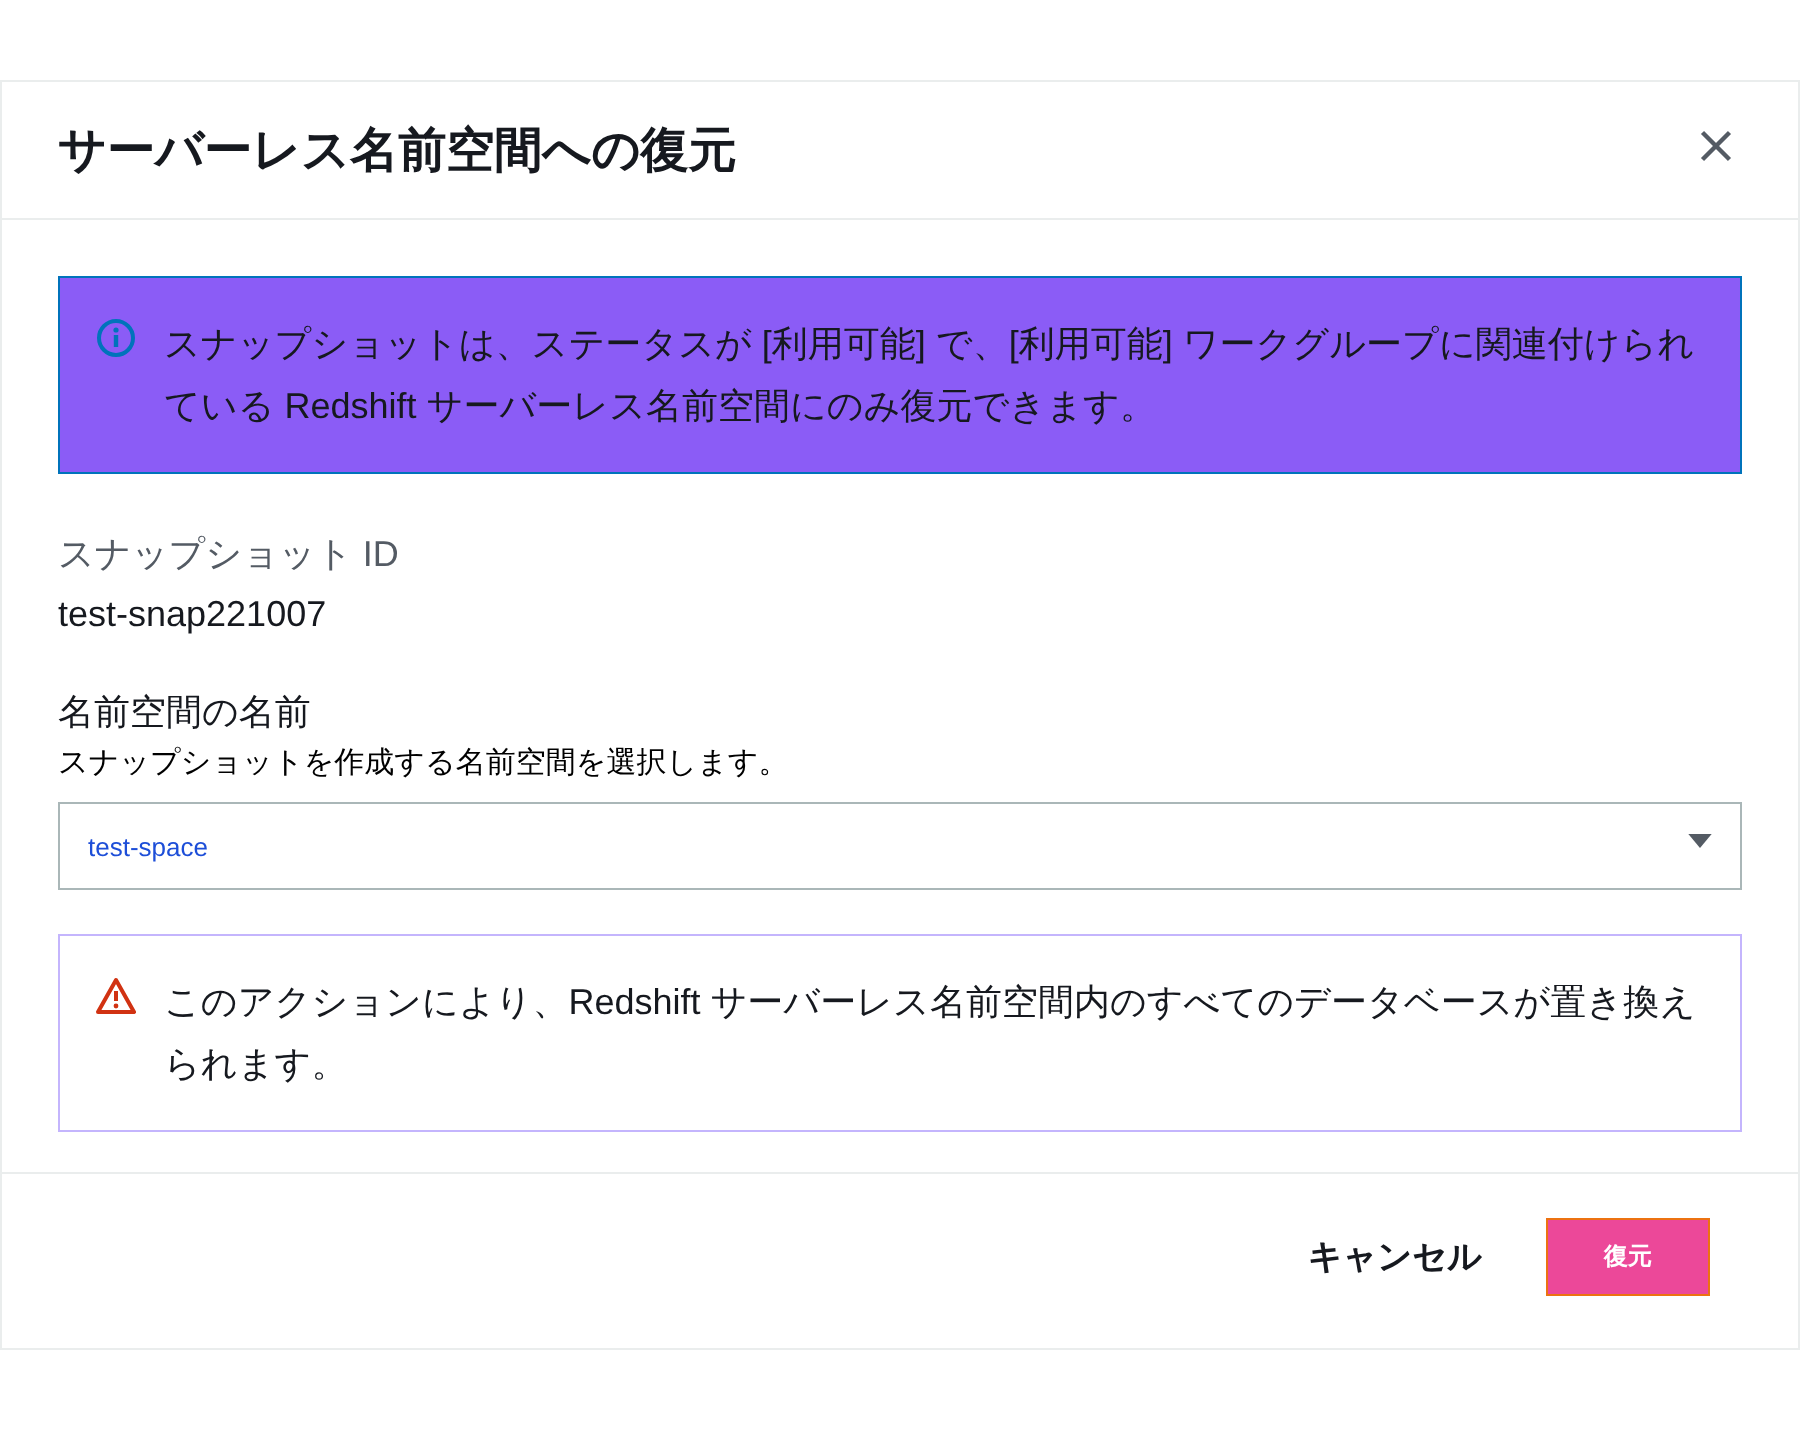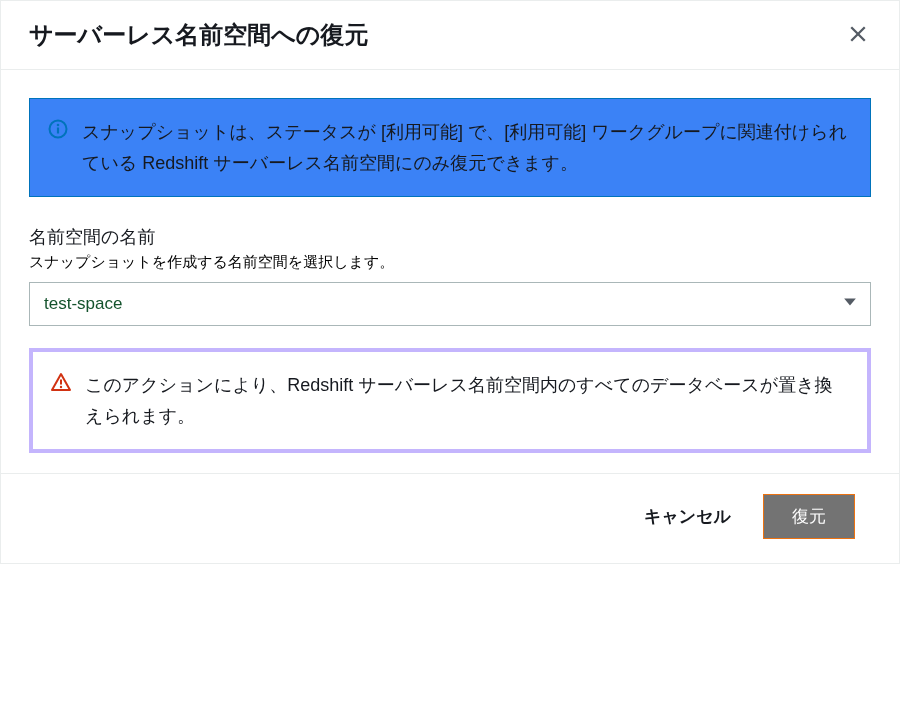--- a/index.html
+++ b/index.html
@@ -9,20 +9,21 @@
     }
     body {
       font-family: "Amazon Ember", "Helvetica Neue", Arial, "Hiragino Kaku Gothic ProN", "Hiragino Sans", Meiryo, sans-serif;
       background: #ffffff;
       color: #16191f;
     }
     .modal {
       width: 900px;
       background: #ffffff;
       border: 1px solid #eaeded;
+      margin-top: 40px;
     }
     .modal-header {
       display: flex;
       align-items: center;
       justify-content: space-between;
       padding: 18px 28px 18px 28px;
       border-bottom: 1px solid #eaeded;
     }
     .modal-title {
       font-size: 24px;
@@ -42,21 +43,21 @@
       width: 18px;
       height: 18px;
       stroke: #545b64;
       stroke-width: 2;
     }
     .modal-body {
       padding: 28px 28px 20px 28px;
     }
     .info-alert {
       border: 1px solid #0073bb;
-      background: #3b82f6;
+      background: #8b5cf6;
       padding: 18px 20px 18px 18px;
       display: flex;
       gap: 14px;
       margin-bottom: 28px;
       justify-content: center;
     }
     .info-icon {
       flex-shrink: 0;
       margin-top: 2px;
     }
@@ -96,42 +97,42 @@
     }
     .select-wrapper {
       position: relative;
       width: 100%;
     }
     .select-box {
       width: 100%;
       border: 1px solid #aab7b8;
       background: #ffffff;
       padding: 10px 40px 10px 14px;
-      font-size: 17px;
-      color: #14532d;
+      font-size: 13px;
+      color: #1d4ed8;
       cursor: pointer;
       display: flex;
       align-items: center;
       justify-content: space-between;
       min-height: 44px;
     }
     .select-caret {
       position: absolute;
       right: 14px;
       top: 50%;
       transform: translateY(-50%);
       pointer-events: none;
     }
     .select-caret svg {
       width: 14px;
       height: 14px;
       fill: #545b64;
     }
     .warning-alert {
-      border: 4px solid #c4b5fd;
+      border: 1px solid #c4b5fd;
       background: #ffffff;
       padding: 18px 20px 18px 18px;
       display: flex;
       gap: 14px;
       margin-top: 22px;
     }
     .warning-icon {
       flex-shrink: 0;
       margin-top: 2px;
     }
@@ -155,25 +156,25 @@
     .btn-cancel {
       background: none;
       border: none;
       color: #16191f;
       font-size: 17px;
       font-weight: 700;
       cursor: pointer;
       padding: 10px 14px;
     }
     .btn-primary {
-      background: #737373;
+      background: #ec4899;
       border: 1px solid #ec7211;
       color: #ffffff;
-      font-size: 17px;
-      font-weight: 400;
+      font-size: 12px;
+      font-weight: 700;
       cursor: pointer;
       padding: 10px 28px;
     }
   </style>
 </head>
 <body>
 
 <div class="modal">
 
   <div class="modal-header">
@@ -194,20 +195,24 @@
       <span class="info-icon">
         <svg viewBox="0 0 20 20">
           <circle cx="10" cy="10" r="8.5" fill="none" stroke="#0073bb" stroke-width="2"></circle>
           <circle cx="10" cy="6" r="1.3" fill="#0073bb"></circle>
           <rect x="8.9" y="8.5" width="2.2" height="6" fill="#0073bb"></rect>
         </svg>
       </span>
       <div class="info-text">スナップショットは、ステータスが [利用可能] で、[利用可能] ワークグループに関連付けられている Redshift サーバーレス名前空間にのみ復元できます。</div>
     </div>
 
+    <div class="field-group">
+      <span class="field-label">スナップショット ID</span>
+      <div class="field-value">test-snap221007</div>
+    </div>
 
     <div class="field-group" style="margin-bottom:0;">
       <span class="field-label-dark">名前空間の名前</span>
       <span class="field-hint">スナップショットを作成する名前空間を選択します。</span>
       <div class="select-wrapper">
         <div class="select-box">
           <span>test-space</span>
         </div>
         <span class="select-caret">
           <svg viewBox="0 0 12 12">

